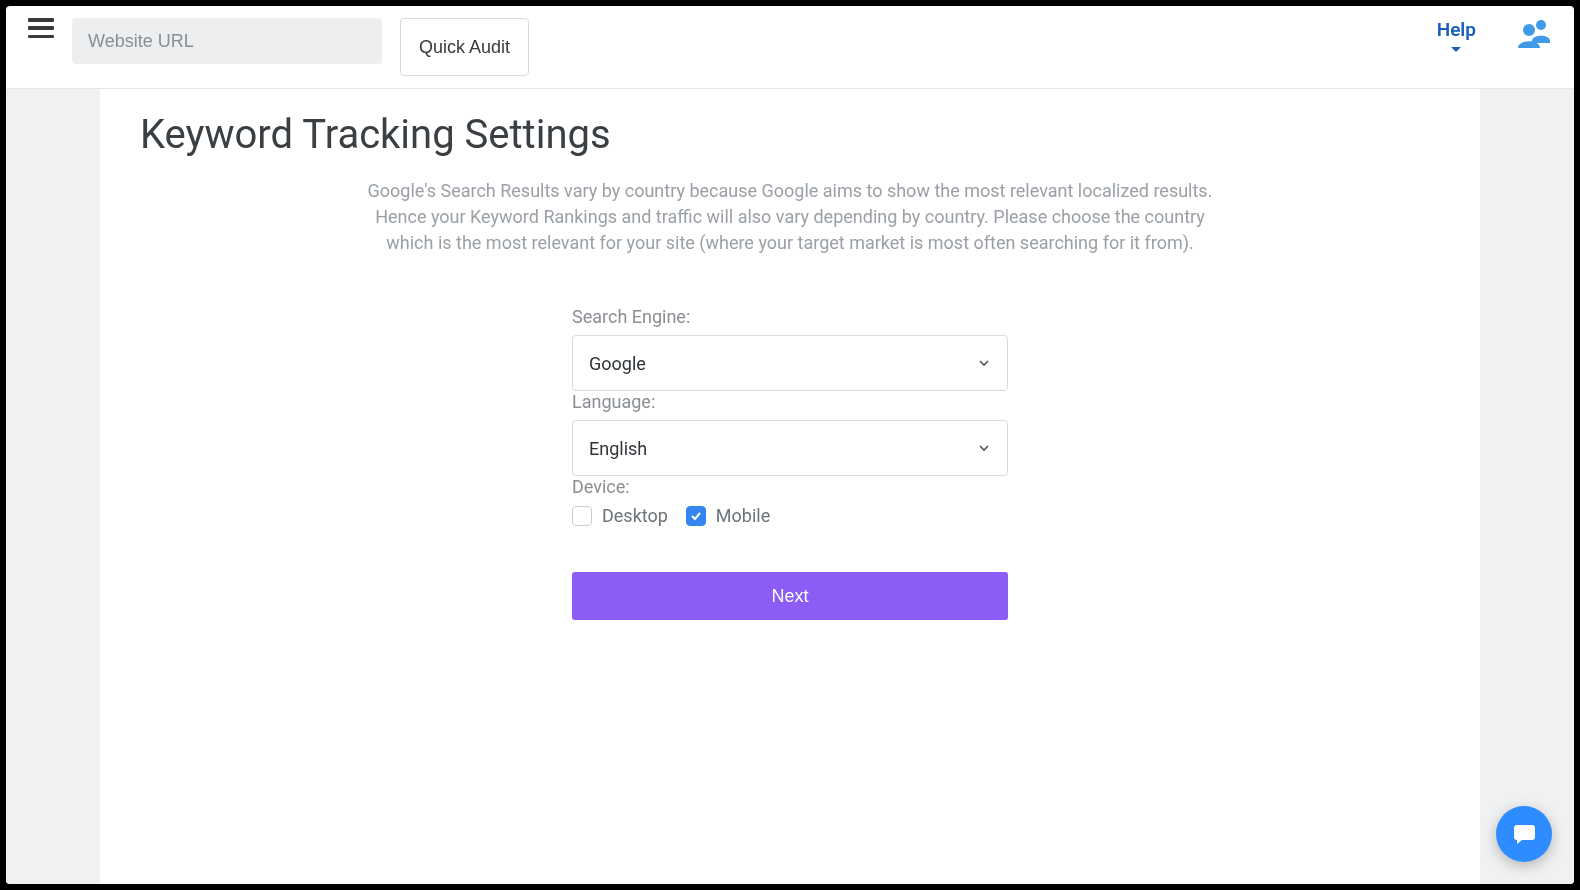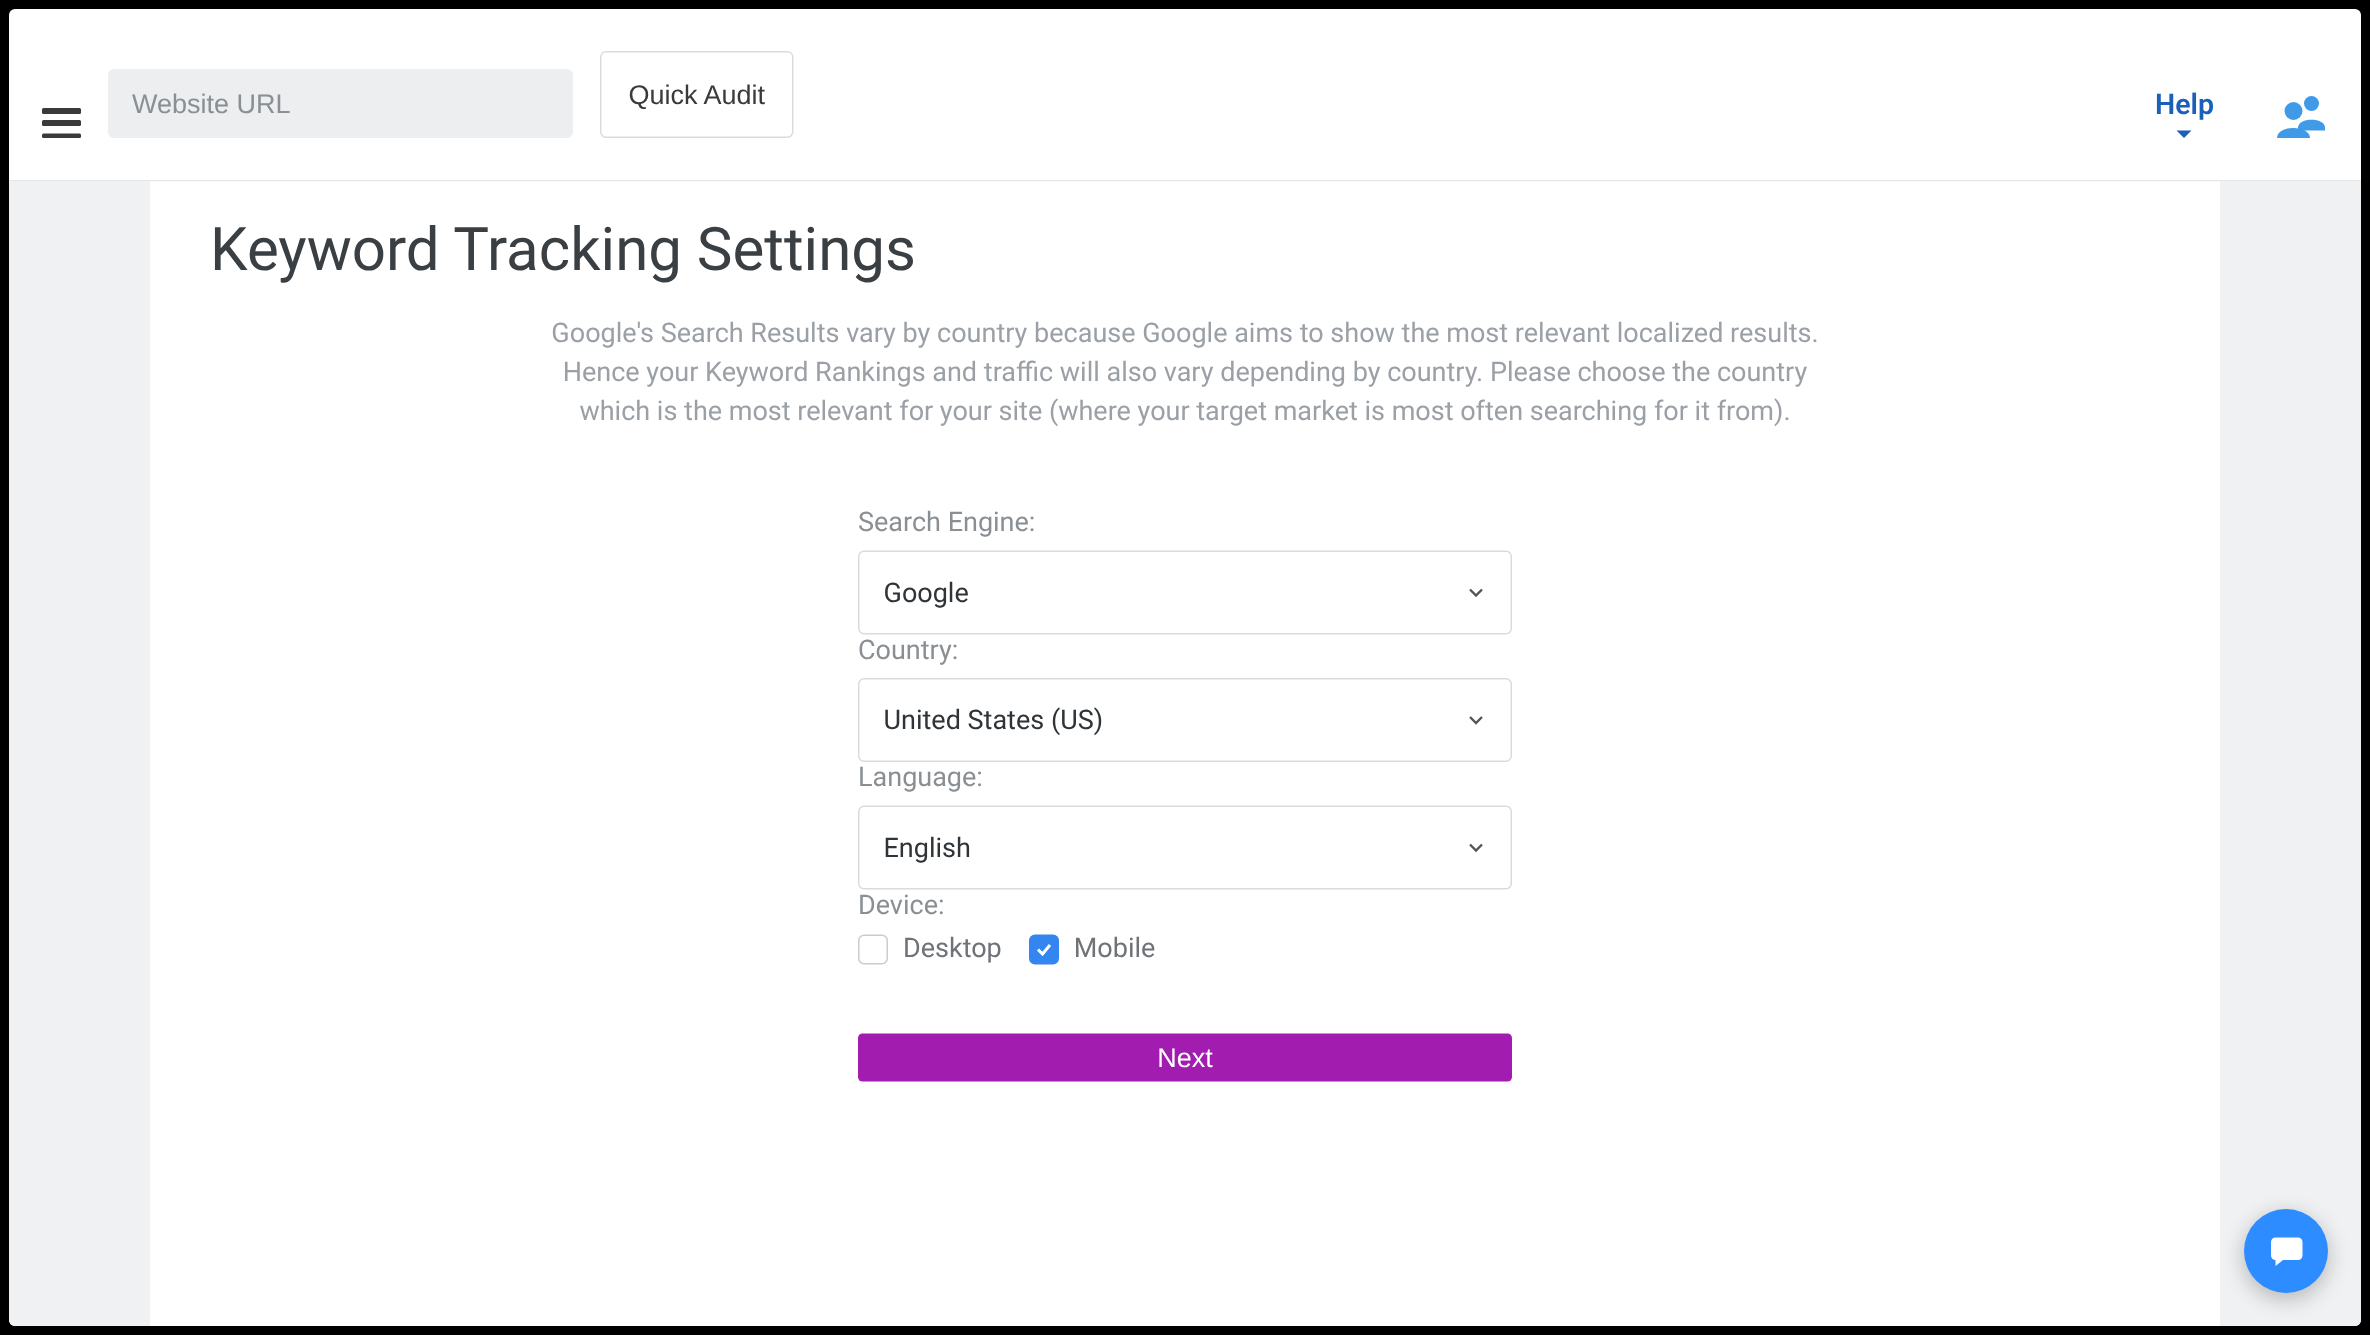--- a/index.html
+++ b/index.html
@@ -14,22 +14,22 @@
     border-radius: 4px;
     width: 100%;
     height: 100%;
     overflow: hidden;
     position: relative;
     display: flex;
     flex-direction: column;
   }
   .topbar {
     display: flex;
-    align-items: flex-end;
-    padding: 28px 22px;
+    align-items: flex-start;
+    padding: 12px 22px;
     border-bottom: 1px solid #e6e6e6;
     gap: 18px;
   }
   .hamburger {
     width: 26px;
     height: 20px;
     display: flex;
     flex-direction: column;
     justify-content: space-between;
     cursor: pointer;
@@ -157,22 +157,22 @@
     justify-content: center;
   }
   .checkbox.checked {
     background: #3385f0;
     border-color: #3385f0;
   }
   .checkbox.checked svg { display: block; }
   .check-label { font-size: 18px; color: #6d7378; }
   .next-btn {
     width: 100%;
-    height: 32px;
-    background: #a21caf;
+    height: 48px;
+    background: #8b5cf6;
     border: none;
     border-radius: 3px;
     color: #fff;
     font-size: 18px;
     font-weight: 500;
     cursor: pointer;
     margin-top: 46px;
   }
   .chat-bubble {
     position: absolute;
@@ -230,31 +230,20 @@
           <div class="select">
             <span class="select-text">Google</span>
             <span class="chevron">
               <svg width="14" height="14" viewBox="0 0 14 14">
                   <path d="M3 5 L7 9 L11 5" fill="none" stroke="#555" stroke-width="1.6"></path>
                 </svg>
             </span>
           </div>
         </div>
 
-        <div class="field">
-          <span class="label">Country:</span>
-          <div class="select">
-            <span class="select-text">United States (US)</span>
-            <span class="chevron">
-              <svg width="14" height="14" viewBox="0 0 14 14">
-                  <path d="M3 5 L7 9 L11 5" fill="none" stroke="#555" stroke-width="1.6"></path>
-                </svg>
-            </span>
-          </div>
-        </div>
 
         <div class="field">
           <span class="label">Language:</span>
           <div class="select">
             <span class="select-text">English</span>
             <span class="chevron">
               <svg width="14" height="14" viewBox="0 0 14 14">
                   <path d="M3 5 L7 9 L11 5" fill="none" stroke="#555" stroke-width="1.6"></path>
                 </svg>
             </span>

